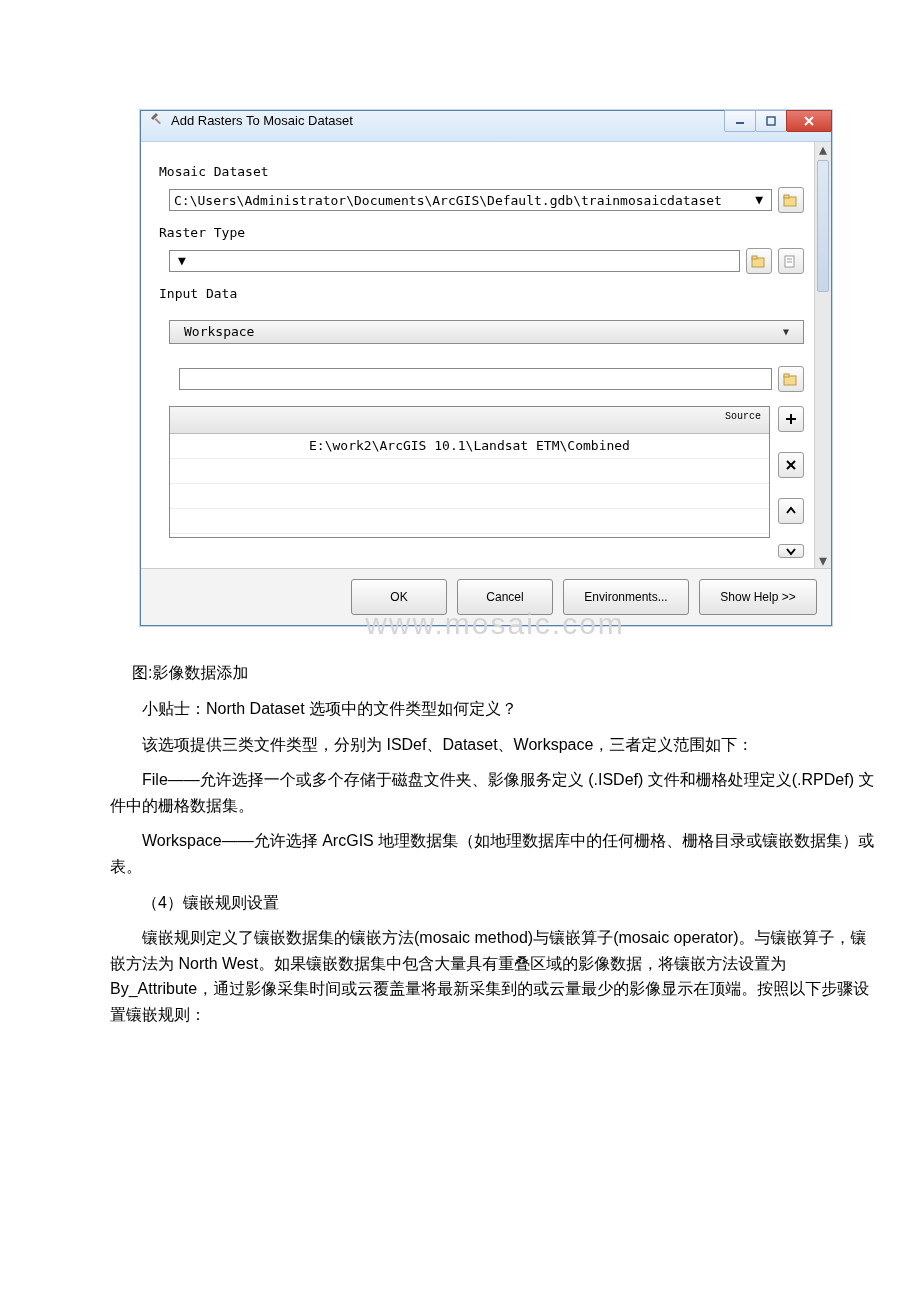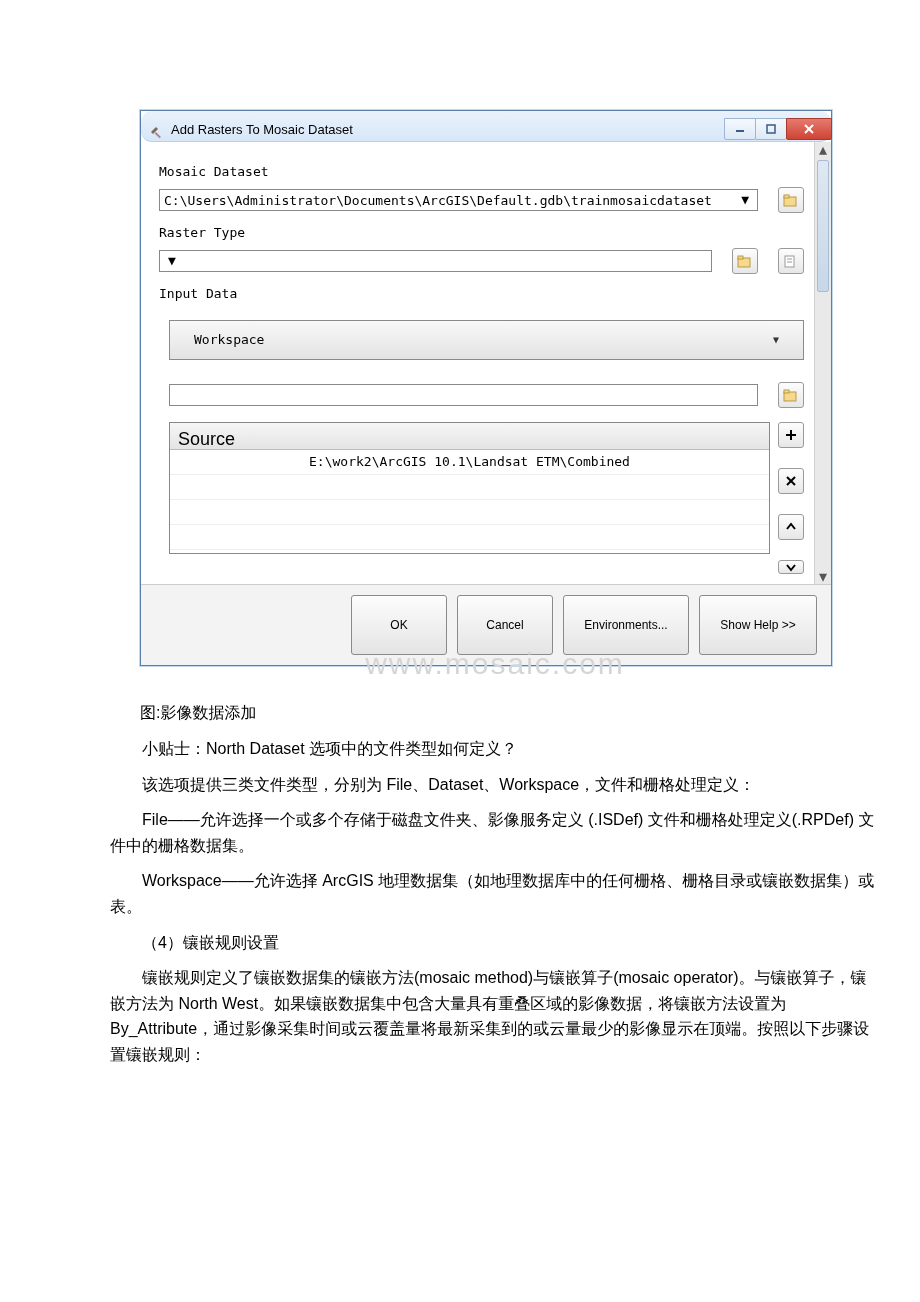--- a/index.html
+++ b/index.html
@@ -20,24 +20,23 @@
     margin: 90px 0 0 30px;
     width: 690px;
     border: 1px solid #5a7fa8;
     background: #fff;
     box-shadow: 0 0 0 1px #c0d7ee;
   }
   .titlebar {
     height: 30px;
     background: linear-gradient(#eaf2fb, #d7e7f8);
     display: flex;
-    align-items: flex-end;
+    align-items: flex-start;
     padding: 0 0 0 8px;
     border-bottom: 1px solid #b9d2ea;
-    border-radius: 11px;
   }
   .titlebar .hammer {
     width: 16px; height: 16px;
     margin-right: 6px;
     display: inline-block;
     position: relative;
   }
   .titlebar .hammer svg { display:block; }
   .titlebar .title-text {
     font-family: "Segoe UI", Tahoma, sans-serif;
@@ -98,22 +97,23 @@
     background: linear-gradient(#dfe8f2,#c7d7e8);
     border:1px solid #a9bdd2;
     border-radius:2px;
   }
   .field-label {
     margin: 6px 0 4px 0;
   }
   .row {
     display:flex;
     align-items:center;
-    gap:20px;
+    gap:6px;
     margin-bottom: 10px;
+    margin-left: 10px;
   }
   .textbox {
     flex:1;
     height: 22px;
     border: 1px solid #888;
     background: #fff;
     font-family: "SimSun","NSimSun",monospace;
     font-size: 13px;
     padding: 1px 4px;
     box-sizing: border-box;
@@ -122,44 +122,45 @@
   .icon-btn {
     width: 24px; height: 24px;
     border:1px solid #9a9a9a;
     border-radius:3px;
     background: linear-gradient(#fdfdfd,#e7e7e7);
     display:flex; align-items:center; justify-content:center;
   }
   .icon-btn svg { display:block; }
   .combo {
     display:flex;
-    height: 40px;
+    height: 24px;
     border:1px solid #8a8a8a;
     background: linear-gradient(#f8f8f8,#e3e3e3);
     align-items:center;
-    padding: 0 24px;
+    padding: 0 14px;
     font-family: "SimSun","NSimSun",monospace;
     font-size:13px;
     box-sizing:border-box;
   }
   .combo .cv { flex:1; }
   .combo .car { font-size:10px; color:#333; }
   .list-box {
     border:1px solid #888;
     height: 130px;
     margin: 4px 0 0 0;
     overflow:hidden;
   }
   .list-header {
     height: 22px;
     background: linear-gradient(#f6f6f6,#e4e4e4);
     border-bottom:1px solid #bbb;
     padding: 2px 8px;
-    font-family: Liberation Sans, sans-serif;
-    font-size:18px;
+    font-family: Liberation Mono, monospace;
+    font-size:10px;
+    text-align:right;
   }
   .list-row {
     padding: 2px 8px;
     border-bottom: 1px solid #eee;
     height: 20px;
     font-family: "SimSun","NSimSun",monospace;
     font-size:13px;
     text-align:center;
   }
   .side-btns {
@@ -181,21 +182,21 @@
     background: #f3f3f3;
     padding: 10px 14px;
     display:flex;
     justify-content:flex-end;
     gap: 10px;
     align-items:center;
   }
   .dlg-btn {
     height: 26px;
     min-width: 70px;
-    padding: 16px 12px;
+    padding: 4px 12px;
     border:1px solid #8a8a8a;
     border-radius:3px;
     background: linear-gradient(#fdfdfd,#e4e4e4);
     font-family: "Segoe UI", Tahoma, sans-serif;
     font-size:12px;
     display:flex; align-items:center; justify-content:center;
   }
   .watermark {
     position: relative;
     text-align: center;
@@ -206,21 +207,21 @@
     margin-bottom: 12px;
     font-family: Arial, sans-serif;
     z-index: 5;
   }
   .doc-text p {
     margin: 10px 0 8px 0;
     text-indent: 2em;
   }
   .doc-text .caption {
     text-indent: 0;
-    margin: 6px 0 10px 30px;
+    margin: 6px 0 10px 22px;
   }
 </style>
 </head>
 <body>
 
 <div class="page">
 
   <div class="dialog-wrap">
     <div class="titlebar">
       <span class="hammer">
@@ -354,20 +355,20 @@
       <div class="dlg-btn" style="min-width:100px;">Environments...</div>
       <div class="dlg-btn" style="min-width:92px;">Show Help &gt;&gt;</div>
     </div>
   </div>
 
   <div class="watermark">www.mosaic.com</div>
 
   <div class="doc-text">
     <p class="caption">图:影像数据添加</p>
     <p>小贴士：North Dataset 选项中的文件类型如何定义？</p>
-    <p style="text-indent:2em;">该选项提供三类文件类型，分别为 File、Dataset、Workspace，文件和栅格处理定义：</p>
+    <p style="text-indent:2em;">该选项提供三类文件类型，分别为 ISDef、Dataset、Workspace，三者定义范围如下：</p>
     <p>File——允许选择一个或多个存储于磁盘文件夹、影像服务定义 (.ISDef) 文件和栅格处理定义(.RPDef) 文件中的栅格数据集。</p>
     <p>Workspace——允许选择 ArcGIS 地理数据集（如地理数据库中的任何栅格、栅格目录或镶嵌数据集）或表。</p>
     <p>（4）镶嵌规则设置</p>
     <p>镶嵌规则定义了镶嵌数据集的镶嵌方法(mosaic method)与镶嵌算子(mosaic operator)。与镶嵌算子，镶嵌方法为 North West。如果镶嵌数据集中包含大量具有重叠区域的影像数据，将镶嵌方法设置为 By_Attribute，通过影像采集时间或云覆盖量将最新采集到的或云量最少的影像显示在顶端。按照以下步骤设置镶嵌规则：</p>
   </div>
 
 </div>
 
 </body></html>

